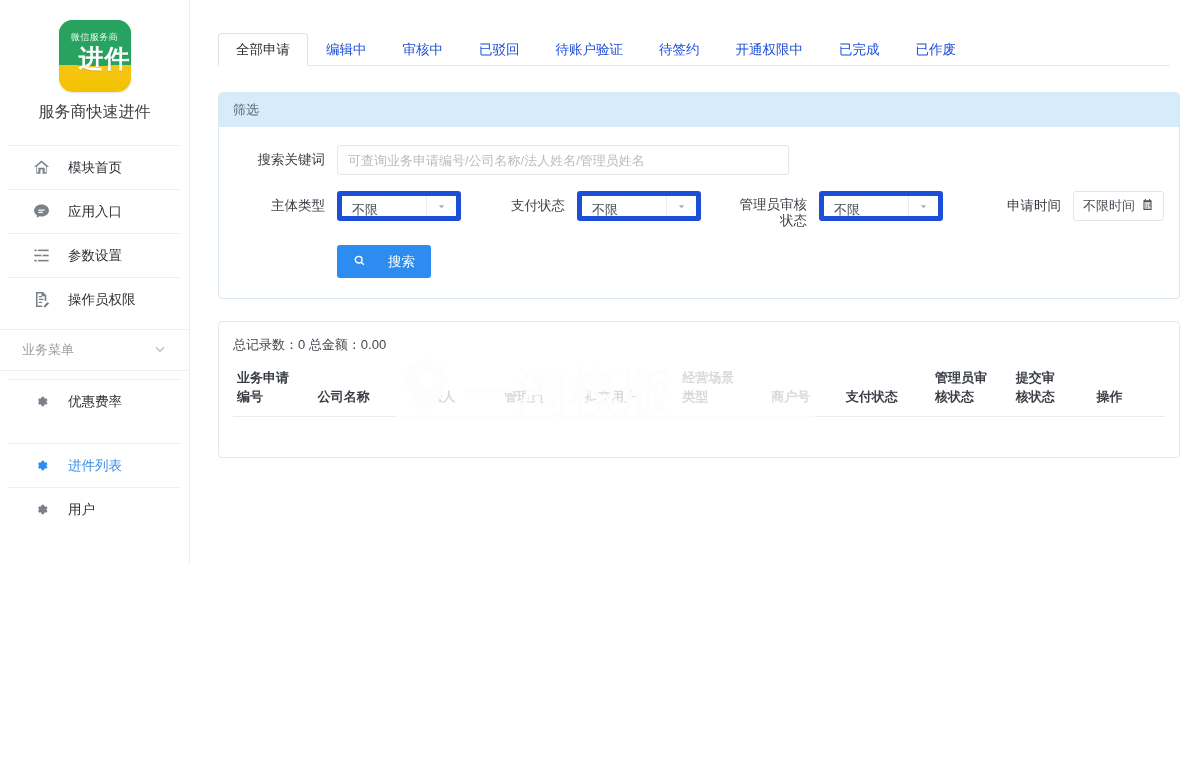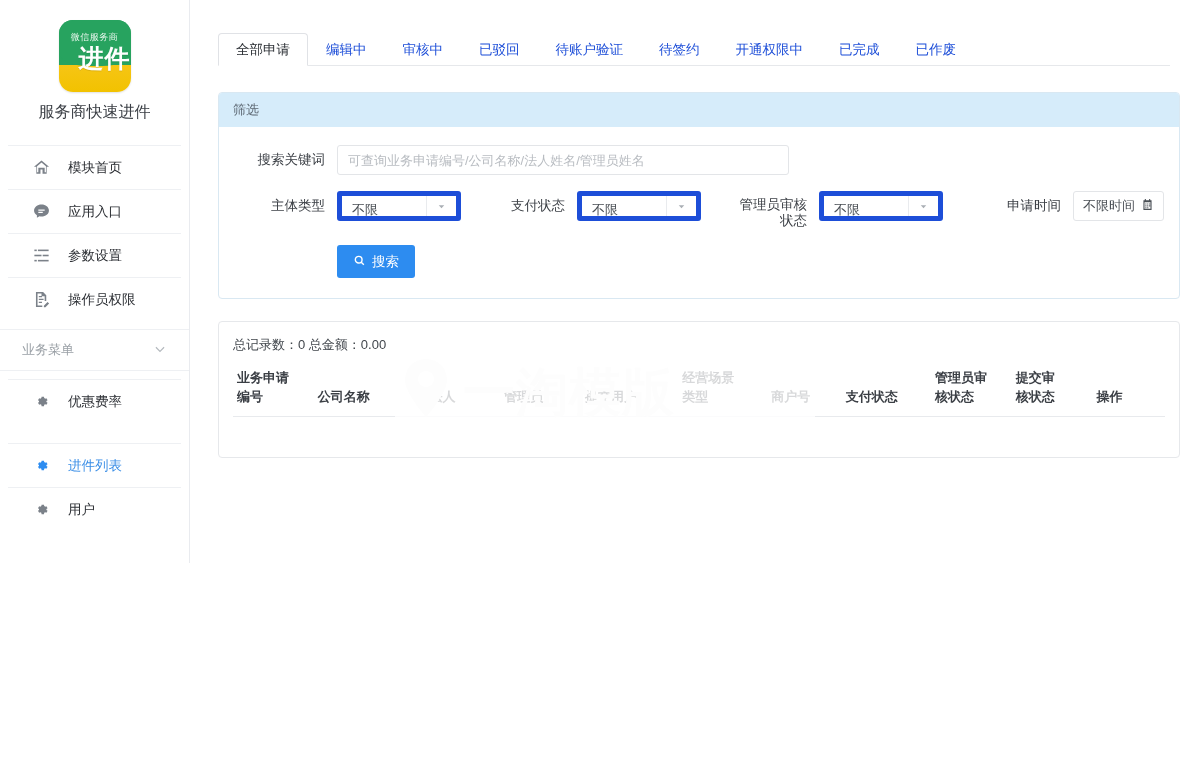--- a/index.html
+++ b/index.html
@@ -215,21 +215,21 @@
   .btn-search {
     margin-left: 118px;
     height: 33px;
     padding: 0 16px;
     background: #2d8cf0;
     border: none;
     border-radius: 3px;
     color: #fff;
     font-size: 13.5px;
     cursor: pointer;
-    display: inline-flex; align-items: center; gap: 6px;
+    display: inline-flex; align-items: center; gap: 22px;
     font-family: inherit;
   }
 
   
   .table-card {
     margin: 22px 20px 0 28px;
     border: 1px solid #e6e8eb;
     border-radius: 4px;
     background: #fff;
     width: 962px;

